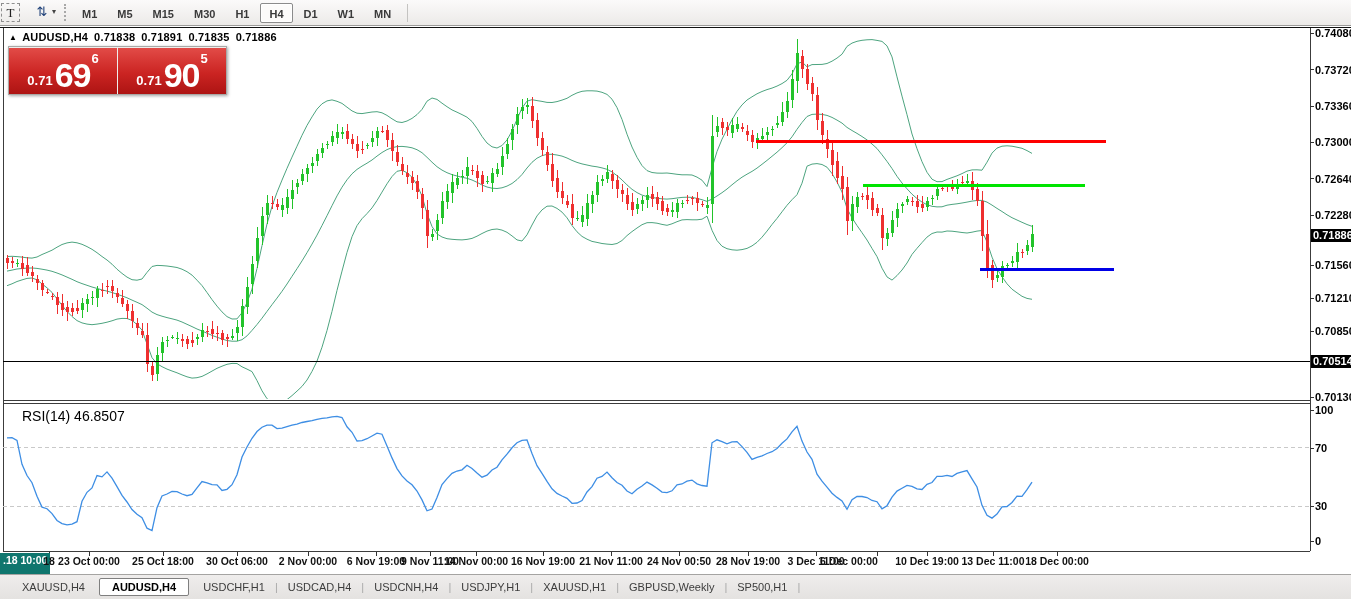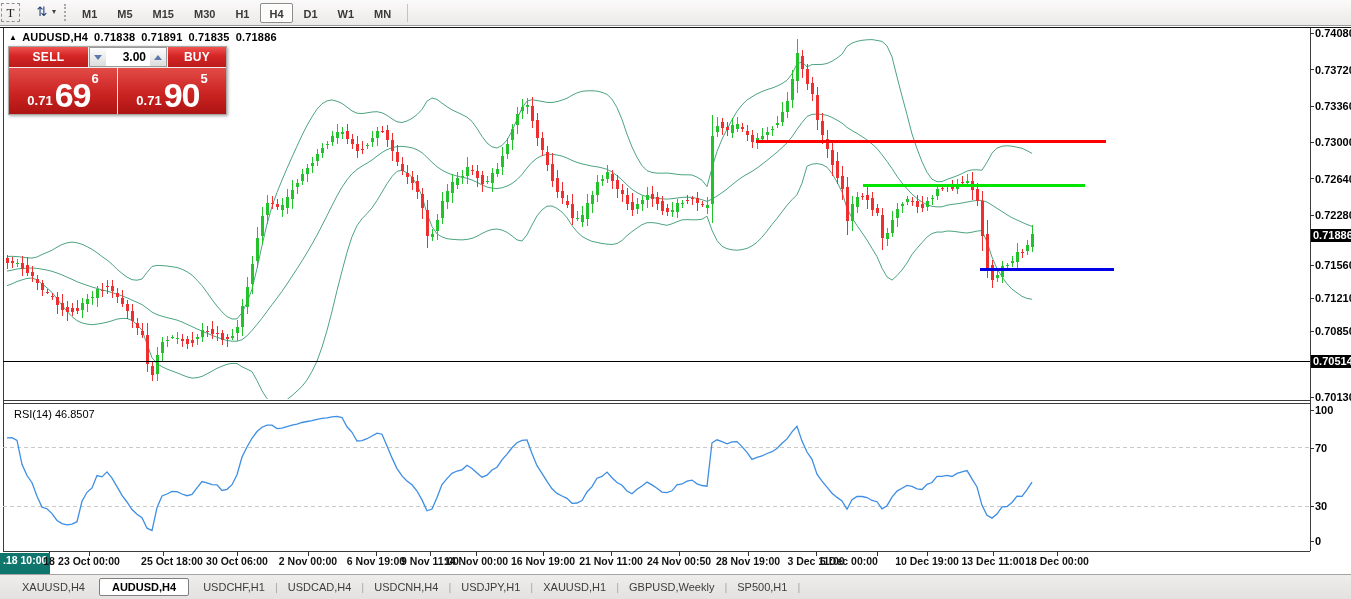--- a/index.html
+++ b/index.html
@@ -63,21 +63,21 @@
   .qbox.r { flex:1; }
   .q-small { font-size:13px; font-weight:700; margin-right:2px; margin-bottom:2px; }
   .q-big { font-size:34px; font-weight:700; line-height:.82; letter-spacing:-1px; }
   .q-sup { font-size:13px; font-weight:700; align-self:flex-start; margin-top:3px; margin-left:1px; }
 
   
   .plabel { position:absolute; left:1315px; font-size:11px; font-weight:600; color:#000; }
   .pbadge { position:absolute; left:1311px; width:40px; height:13px; background:#000;
     color:#fff; font-size:11px; font-weight:600; line-height:13px; padding-left:2px; }
   .rlabel { position:absolute; left:1315px; font-size:11px; font-weight:600; color:#000; }
-  .rsi-tag { position:absolute; left:14px; top:408px; font-size:11px; color:#000; }
+  .rsi-tag { position:absolute; left:22px; top:408px; font-size:14px; color:#000; }
   .tlabel { position:absolute; top:555px; font-size:10.5px; font-weight:600; color:#111;
     transform:translateX(-50%); white-space:nowrap; }
   .tbadge { position:absolute; left:0; top:553px; height:28px; background:#0f766e; color:#fff;
     font-size:10.5px; font-weight:600; line-height:15px; padding:0 3px; }
 
   
   .tabbar { position:absolute; left:0; top:574px; width:1351px; height:25px;
     background:linear-gradient(#efedec,#e4e2e0); border-top:1px solid #a5a4a2;
     display:flex; align-items:center; padding-left:16px; }
   .tab { font-size:11px; color:#3c3c3c; padding:0 6px; white-space:nowrap; }
@@ -587,33 +587,20 @@
       <line x1="1057" y1="552" x2="1057" y2="556" stroke="#333"></line>
     </svg>
   <div class="pane-hit"></div>
   <div class="rsi-hit"></div>
 
   <div class="chart-title">
     <span class="mk">▲</span><span>AUDUSD,H4</span><span class="v">0.71838</span><span class="v">0.71891</span><span class="v">0.71835</span><span class="v">0.71886</span>
   </div>
 
   <div class="trade-panel">
-    <div class="tp-row1">
-      <div class="btn-red sell-btn">SELL</div>
-      <div class="vol-box">
-        <div class="vol-step">
-          <div class="tri-d"></div>
-        </div>
-        <div class="vol-val">3.00</div>
-        <div class="vol-step">
-          <div class="tri-u"></div>
-        </div>
-      </div>
-      <div class="btn-red buy-btn">BUY</div>
-    </div>
     <div class="tp-row2">
       <div class="qbox l">
         <span class="q-small">0.71</span>
         <span class="q-big">69</span>
         <span class="q-sup">6</span>
       </div>
       <div class="qbox r">
         <span class="q-small">0.71</span>
         <span class="q-big">90</span>
         <span class="q-sup">5</span>
@@ -639,21 +626,21 @@
       <div class="rlabel" style="top: 404px;">100</div>
       <div class="rlabel" style="top: 442px;">70</div>
       <div class="rlabel" style="top: 500px;">30</div>
       <div class="rlabel" style="top: 535px;">0</div>
     </div>
   <div class="rsi-tag">RSI(14) 46.8507</div>
   <div id="time-axis">
       <div class="tbadge">.18 10:00</div>
       <div class="tlabel" style="left: 49px;">18</div>
       <div class="tlabel" style="left: 89px;">23 Oct 00:00</div>
-      <div class="tlabel" style="left: 172px;">25 Oct 18:00</div>
+      <div class="tlabel" style="left: 163px;">25 Oct 18:00</div>
       <div class="tlabel" style="left: 237px;">30 Oct 06:00</div>
       <div class="tlabel" style="left: 308px;">2 Nov 00:00</div>
       <div class="tlabel" style="left: 376px;">6 Nov 19:00</div>
       <div class="tlabel" style="left: 430px;">9 Nov 11:00</div>
       <div class="tlabel" style="left: 476px;">14 Nov 00:00</div>
       <div class="tlabel" style="left: 543px;">16 Nov 19:00</div>
       <div class="tlabel" style="left: 611px;">21 Nov 11:00</div>
       <div class="tlabel" style="left: 679px;">24 Nov 00:50</div>
       <div class="tlabel" style="left: 748px;">28 Nov 19:00</div>
       <div class="tlabel" style="left: 816px;">3 Dec 11:00</div>

